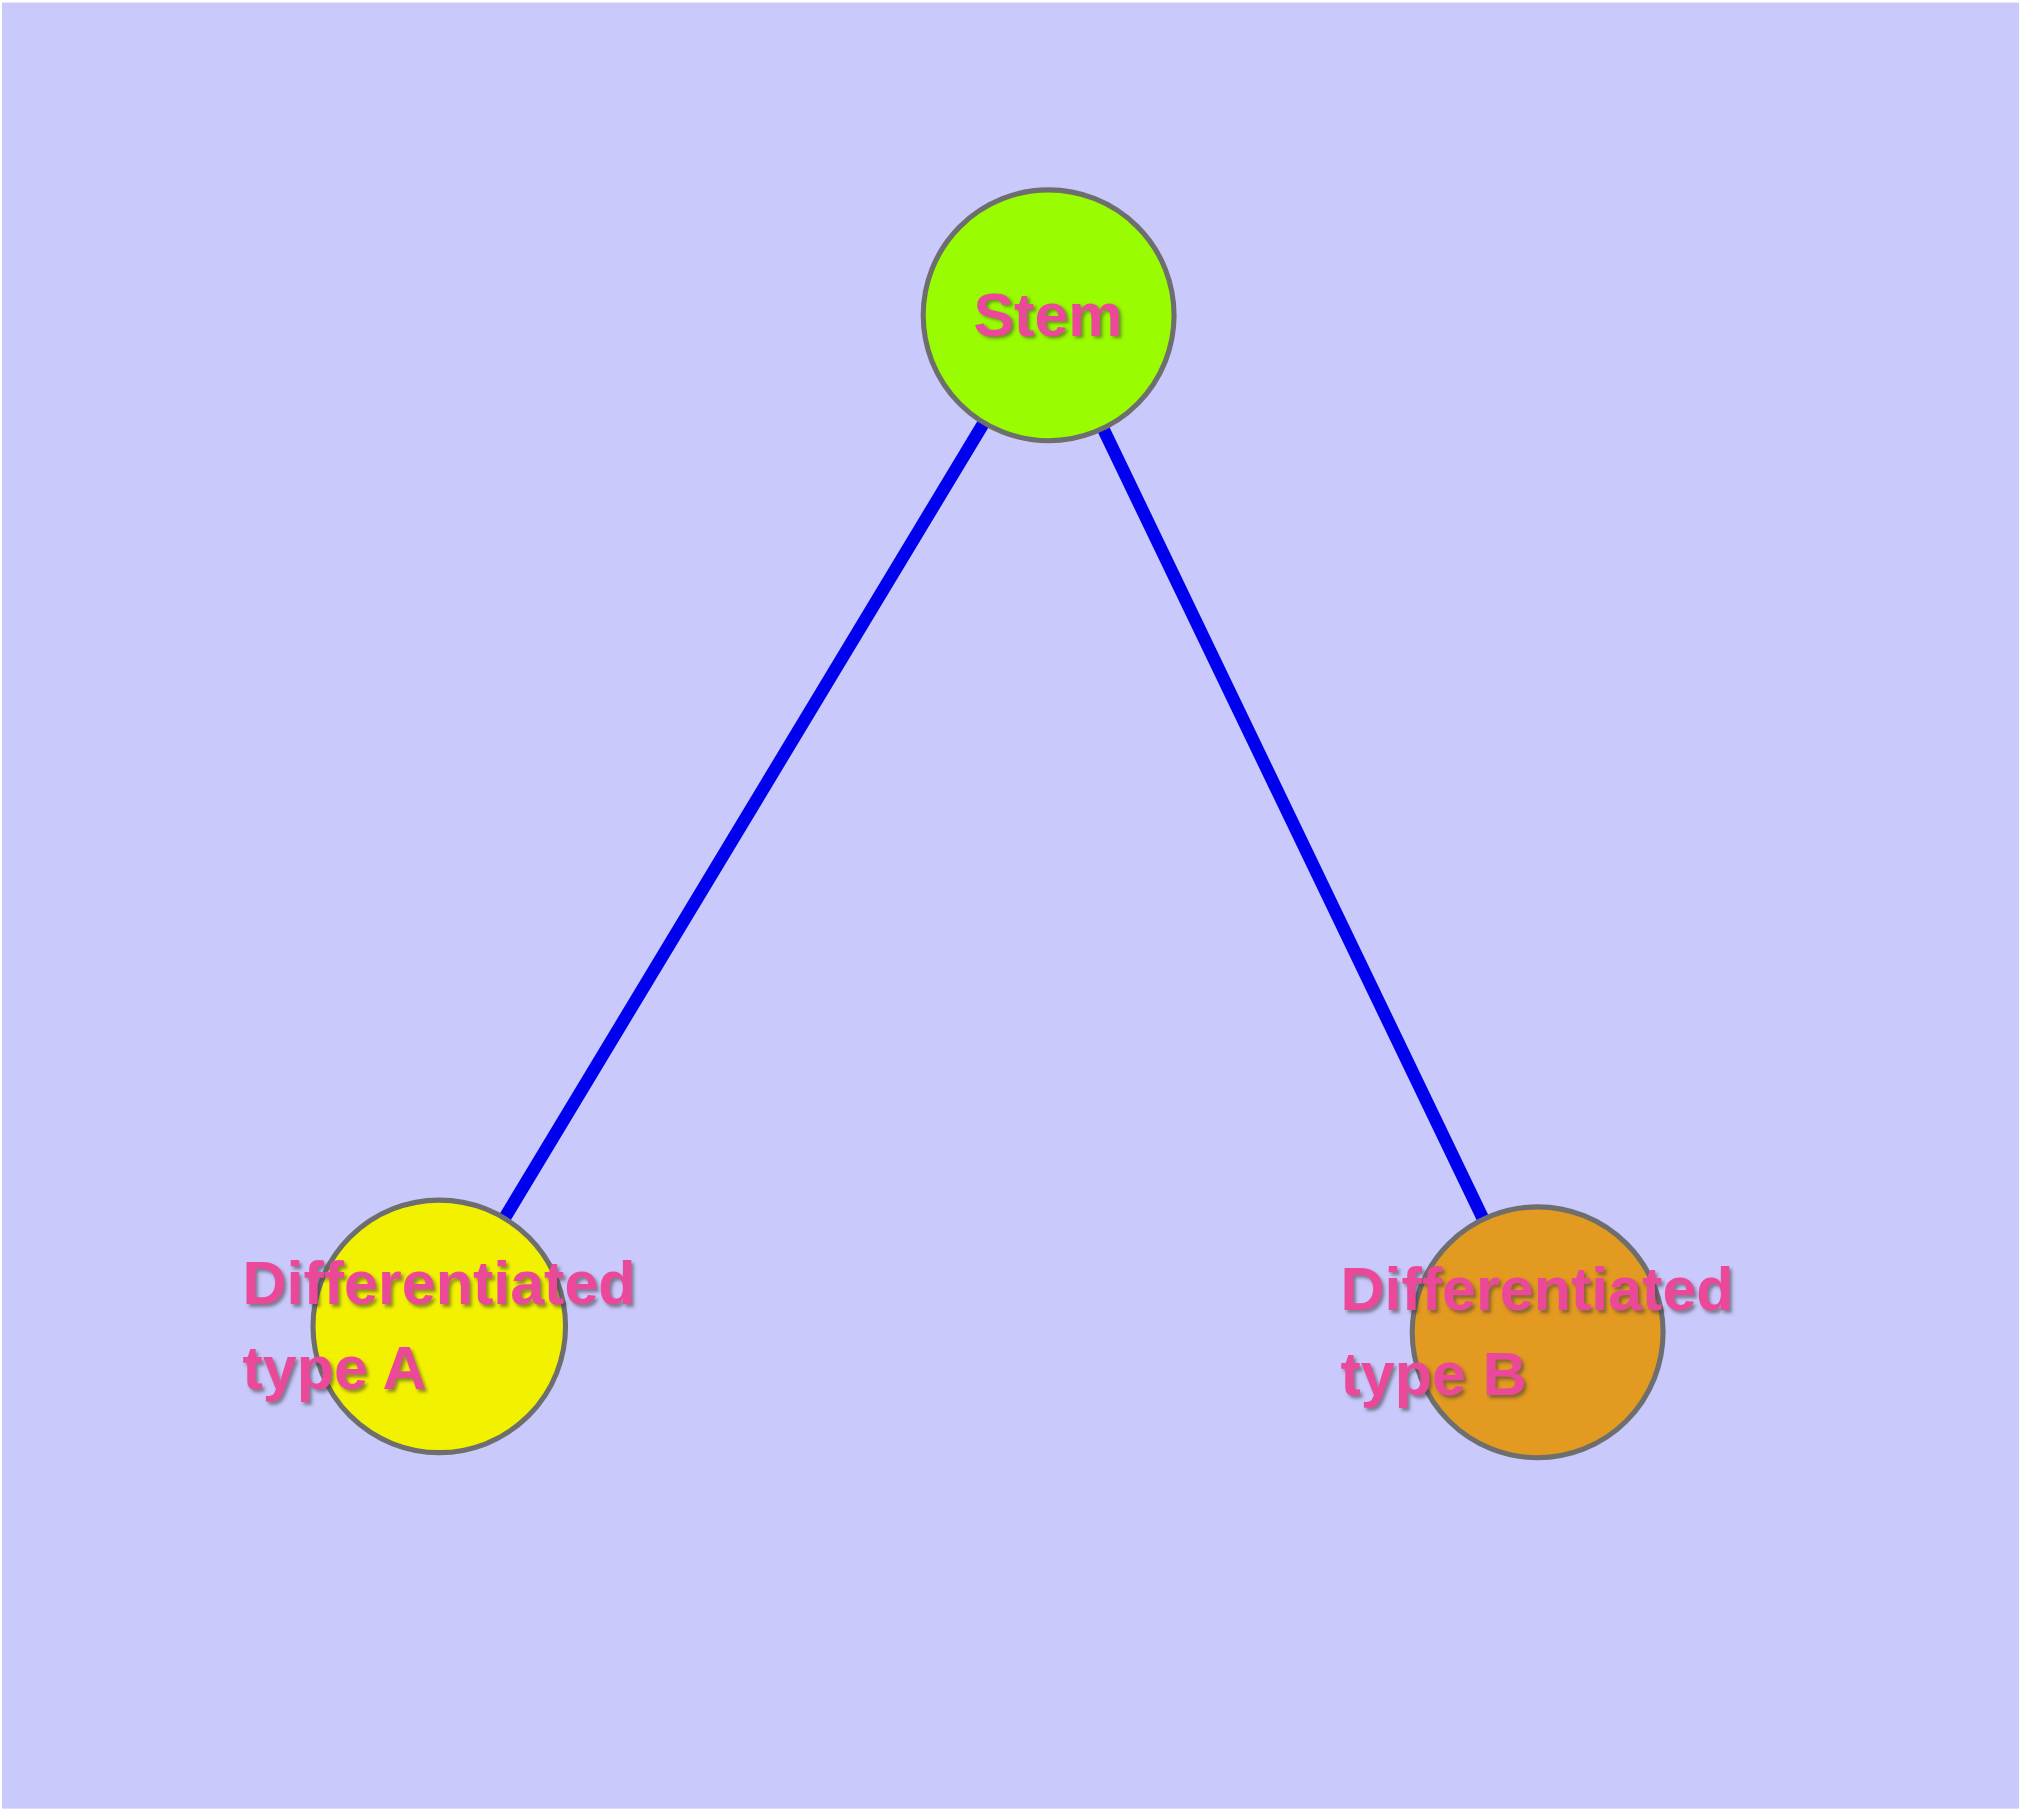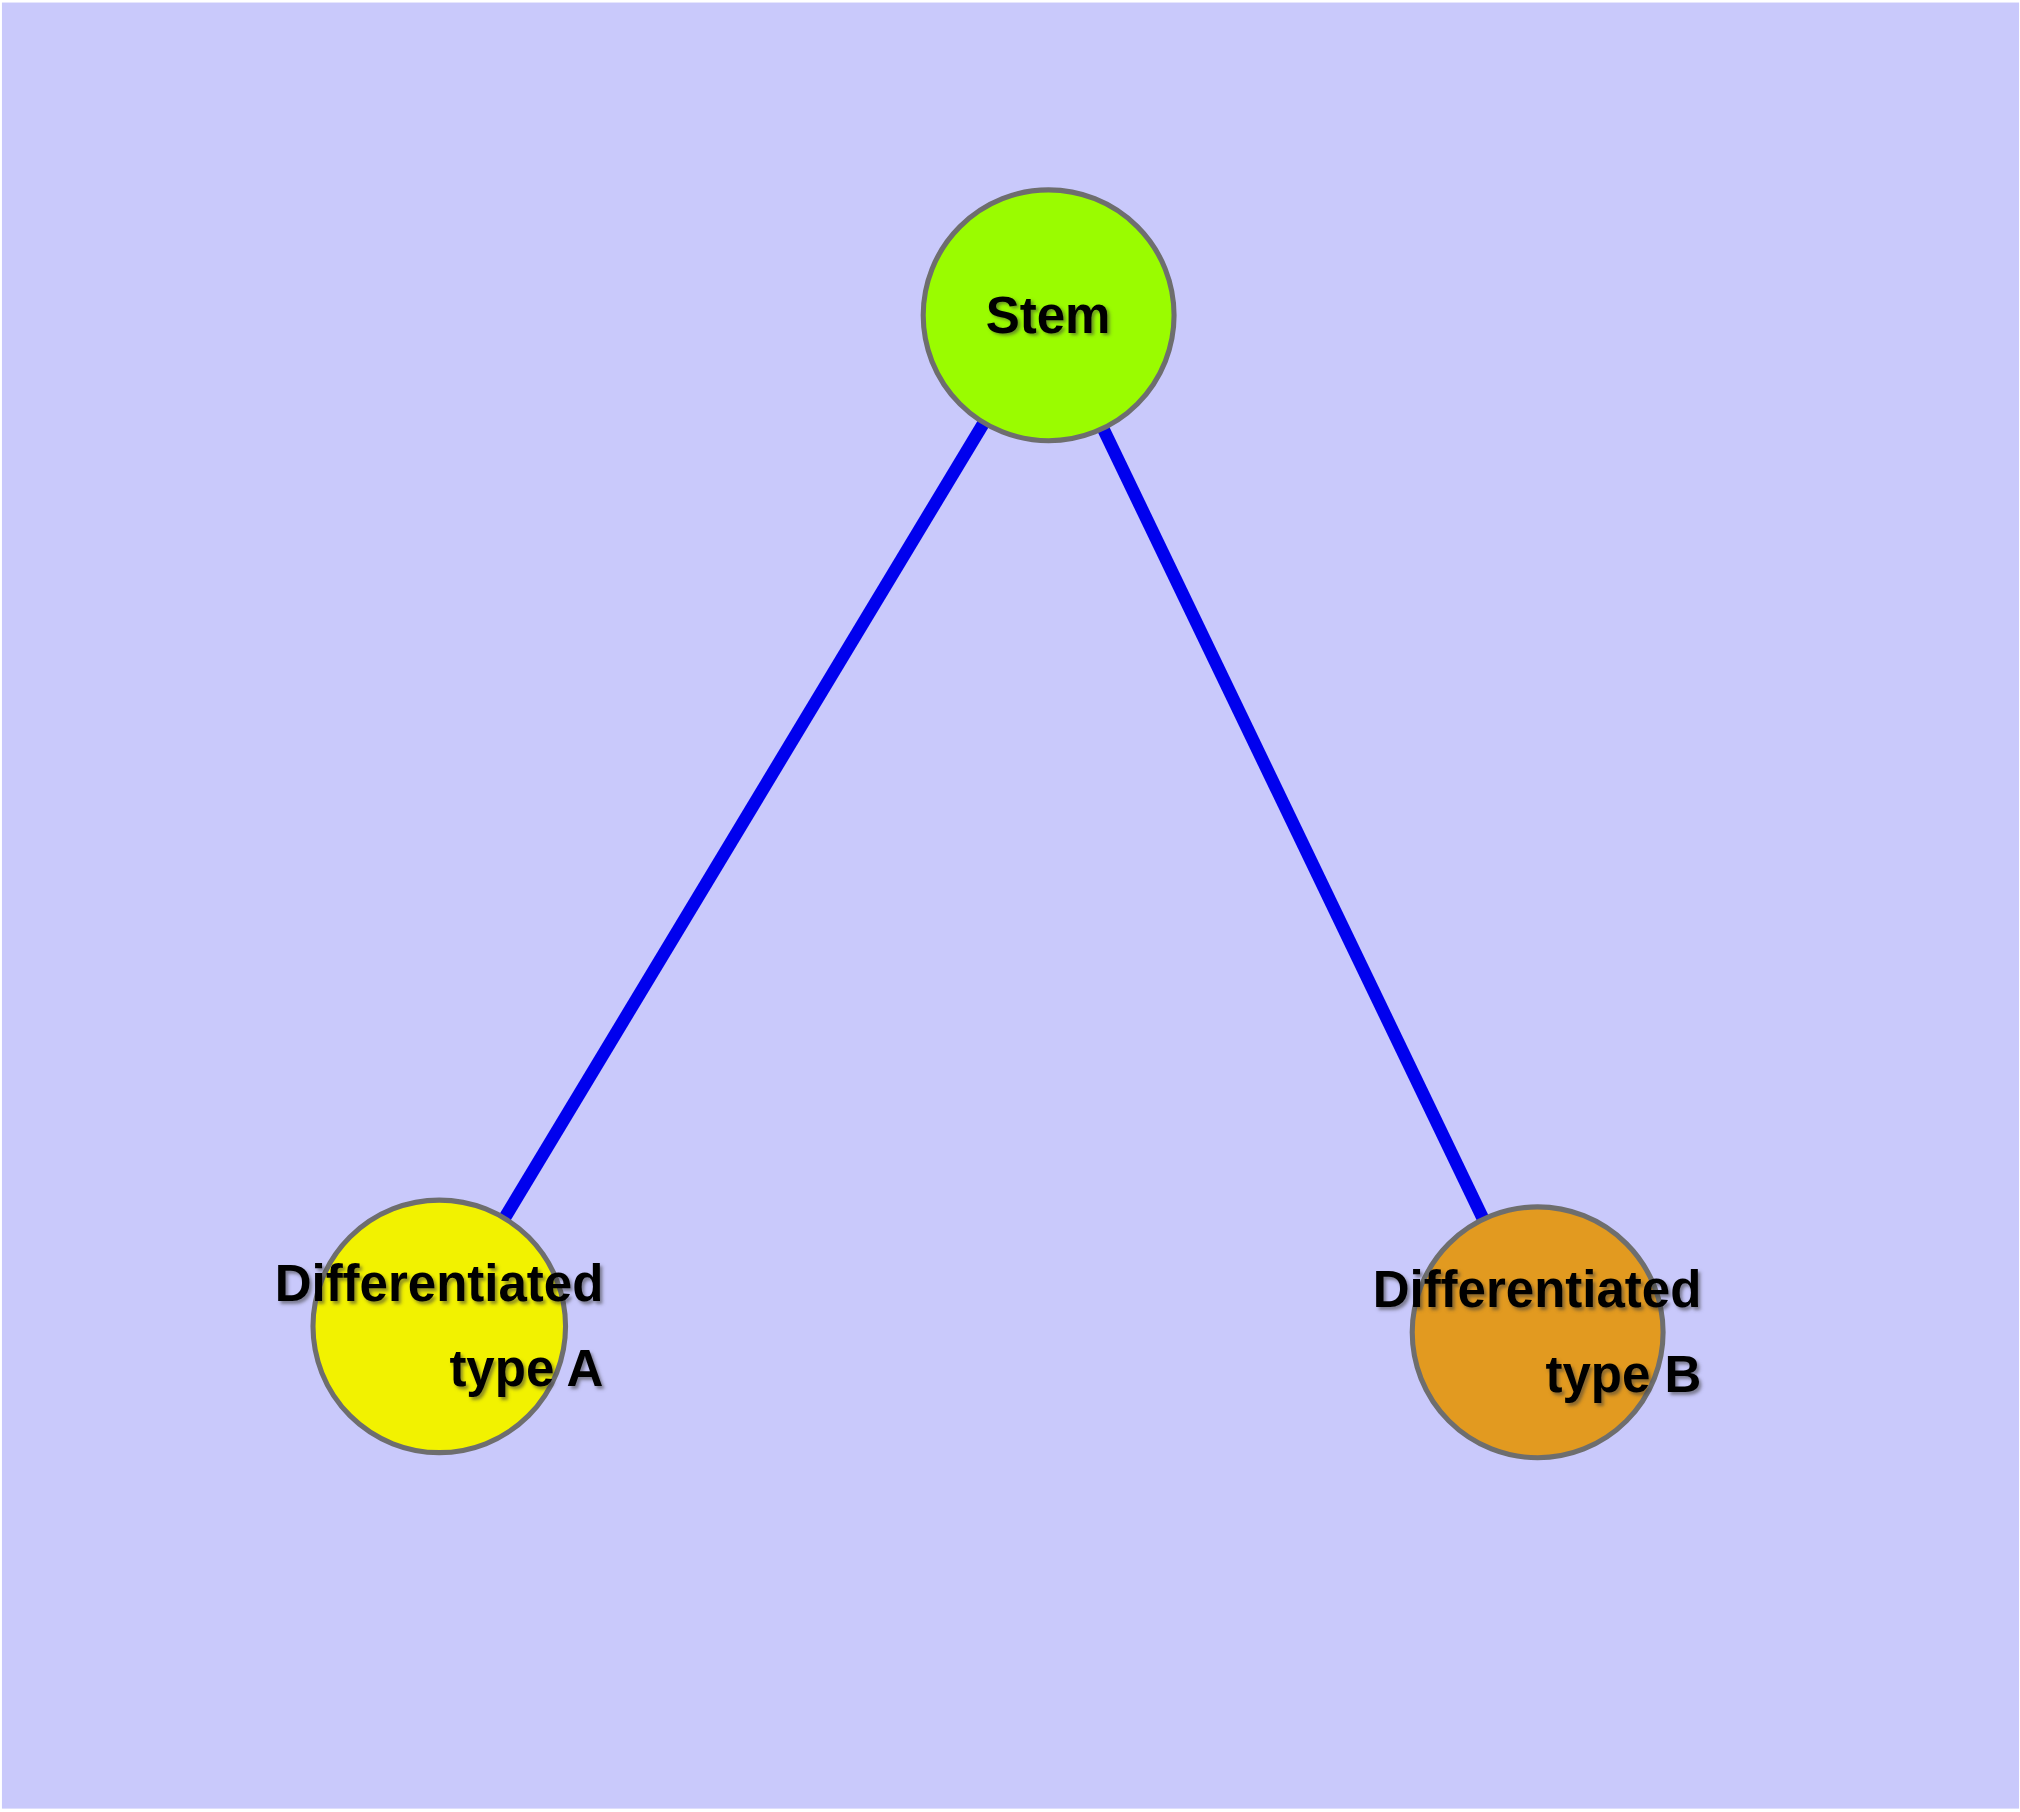--- a/index.html
+++ b/index.html
@@ -25,27 +25,27 @@
   .edge {
     stroke-width: 15px;
     fill: none;
   }
   .node {
     stroke-width: 6px;
   }
   .node-label {
     position: absolute;
     transform: translate(-50%, -50%);
-    text-align: right;
+    text-align: left;
     white-space: pre-line;
     width: max-content;
-    font-size: 51px;
+    font-size: 61px;
     font-weight: bold;
     line-height: 85px;
-    color: #000000;
+    color: #ec4899;
     text-shadow: 2.5px 2.5px 3.4px rgba(60, 60, 60, 0.55);
     pointer-events: none;
   }
 </style>
 </head>
 <body>
 
 <svg class="diagram-svg" viewBox="0 0 2384 2138">
 
   <rect x="2" y="3" width="2380" height="2131" fill="#C9C9FB"></rect>

